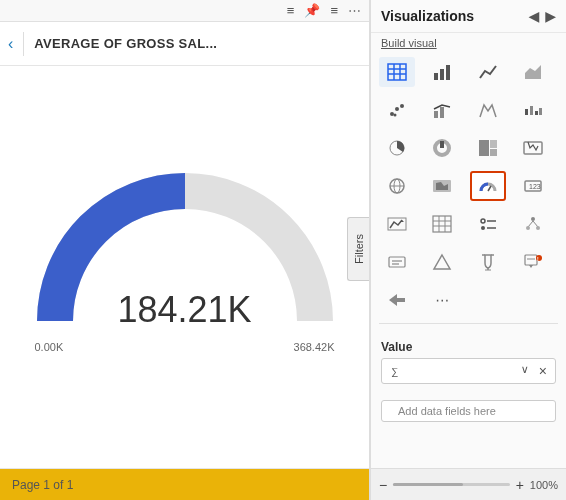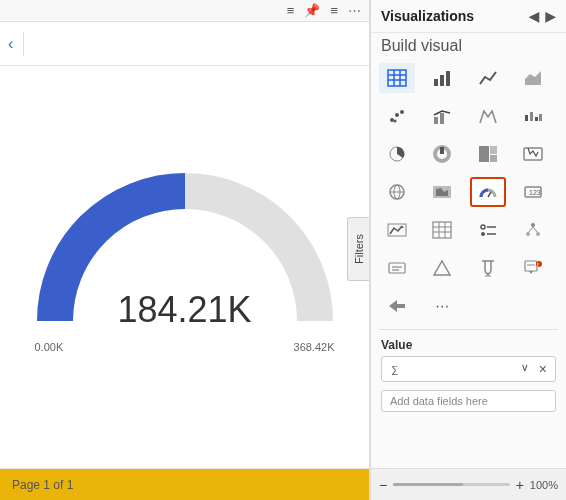--- a/index.html
+++ b/index.html
@@ -190,23 +190,24 @@
       gap: 6px;
       color: #555;
       font-size: 14px;
     }
     .viz-nav-arrow {
       cursor: pointer;
       color: #555;
     }
 
     .viz-section-label {
-      font-size: 16px;
+      font-size: 11px;
       color: #555;
       padding: 4px 10px 4px;
+      text-decoration: underline;
     }
 
     
     .viz-icon-grid {
       display: grid;
       grid-template-columns: repeat(4, 1fr);
       gap: 2px;
       padding: 4px 8px;
     }
     .viz-icon-btn {
@@ -232,20 +233,21 @@
 
     .viz-divider {
       height: 1px;
       background: #e0e0e0;
       margin: 4px 8px;
     }
 
     
     .viz-field-section {
       padding: 4px 10px;
+      margin-top: 8px;
     }
     .viz-field-label {
       font-size: 12px;
       font-weight: 600;
       color: #333;
       margin-bottom: 4px;
     }
     .viz-field-chip {
       display: flex;
       align-items: center;
@@ -265,21 +267,21 @@
     }
     .viz-field-chip-icons {
       display: flex;
       align-items: center;
       gap: 4px;
     }
     .viz-add-field {
       background: #fff;
       border: 1px solid #ccc;
       border-radius: 3px;
-      padding: 4px 8px;
+      padding: 4px 16px;
       font-size: 11px;
       color: #888;
     }
 
     
     .zoom-bar {
       margin-top: auto;
       height: 32px;
       background: #f0f0f0;
       border-top: 1px solid #ddd;
@@ -321,20 +323,21 @@
     <span class="toolbar-icon">📌</span>
     <span class="toolbar-icon">≡</span>
     <span class="toolbar-icon">⋯</span>
   </div>
 
   <div class="nav-bar">
     <div class="nav-back">
       <span class="nav-back-arrow">‹</span>
     </div>
     <div class="nav-separator"></div>
+    <span class="nav-title">AVERAGE OF GROSS SAL...</span>
   </div>
 
   <div class="chart-area">
     <div class="gauge-container">
       <svg viewBox="0 0 300 160" xmlns="http://www.w3.org/2000/svg">
 
         <path d="M 20 145 A 130 130 0 0 1 280 145" fill="none" stroke="#e0e0e0" stroke-width="36" stroke-linecap="butt"></path>
 
         <path d="M 20 145 A 130 130 0 0 1 150 15" fill="none" stroke="#3b5fca" stroke-width="36" stroke-linecap="butt"></path>
       </svg>

